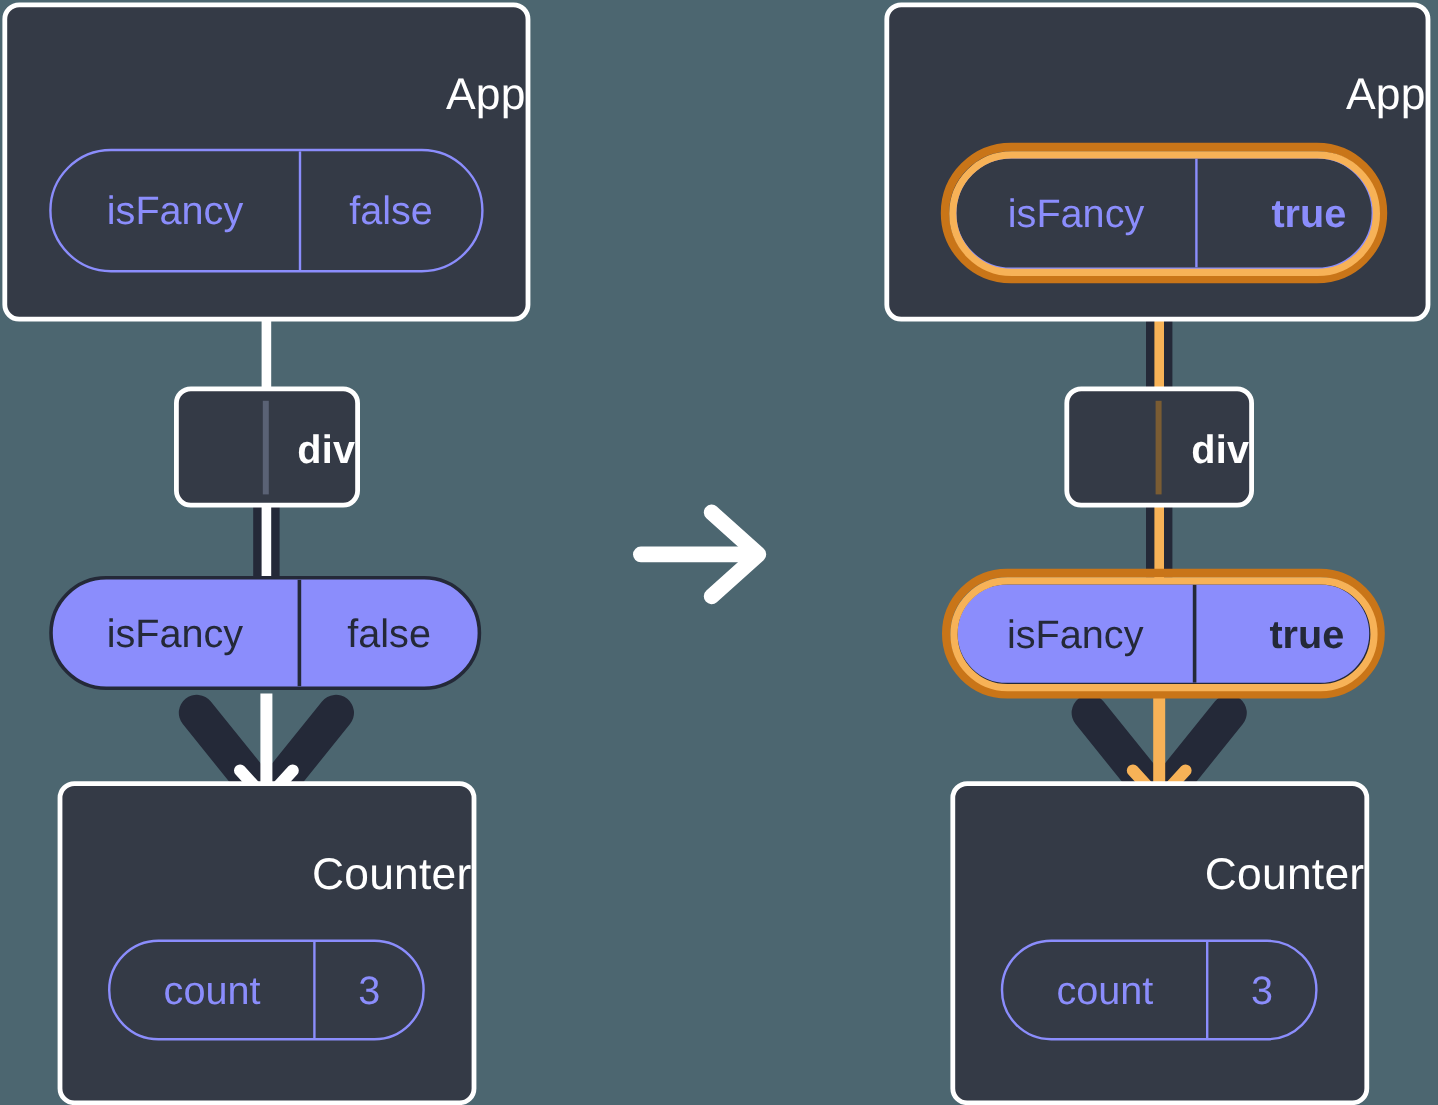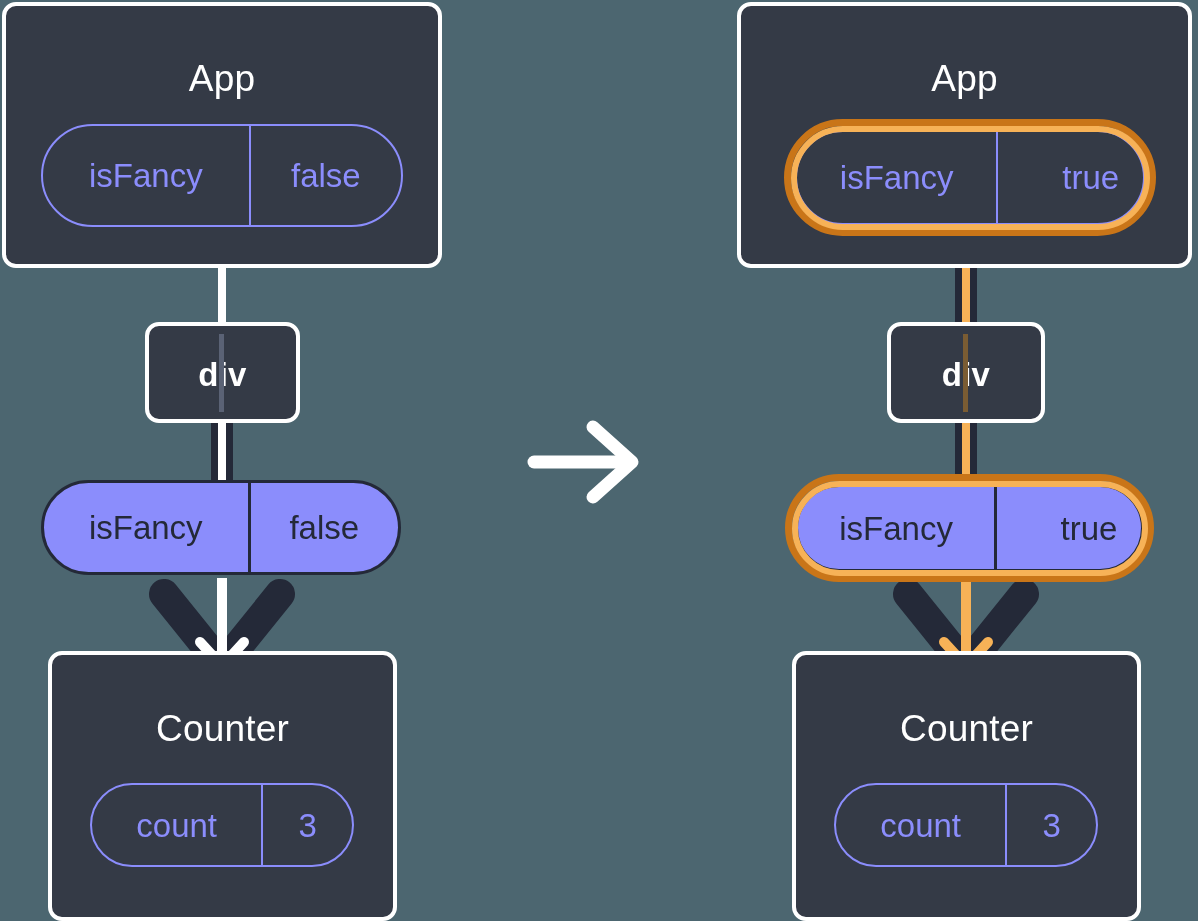--- a/index.html
+++ b/index.html
@@ -37,21 +37,21 @@
     box-sizing: border-box;
     background: #343a46;
     border: 4px solid #ffffff;
     border-radius: 14px;
     z-index: 5;
   }
   .compbox .title {
     position: absolute;
     left: 0;
     right: 0;
-    text-align: center;
+    text-align: right;
     color: #ffffff;
     font-size: 37px;
     font-weight: 400;
     letter-spacing: 0.2px;
     line-height: 1;
   }
 
   
   .pill {
     position: absolute;
@@ -88,21 +88,21 @@
     border: 3px solid #242938;
     background: #8b8dfc;
   }
   .pill-solid .cell {
     color: #242938;
     font-size: 33px;
   }
   .pill-solid .cell.val { border-left: 3px solid #242938; }
 
   
-  .cell.bold { font-weight: 400; padding-left: 40px; }
+  .cell.bold { font-weight: 700; padding-left: 40px; }
 
   
   .ring {
     position: absolute;
     box-sizing: border-box;
     border-radius: 999px;
     border: 7px solid #c97518;
     background: transparent;
     z-index: 9;
     pointer-events: none;

